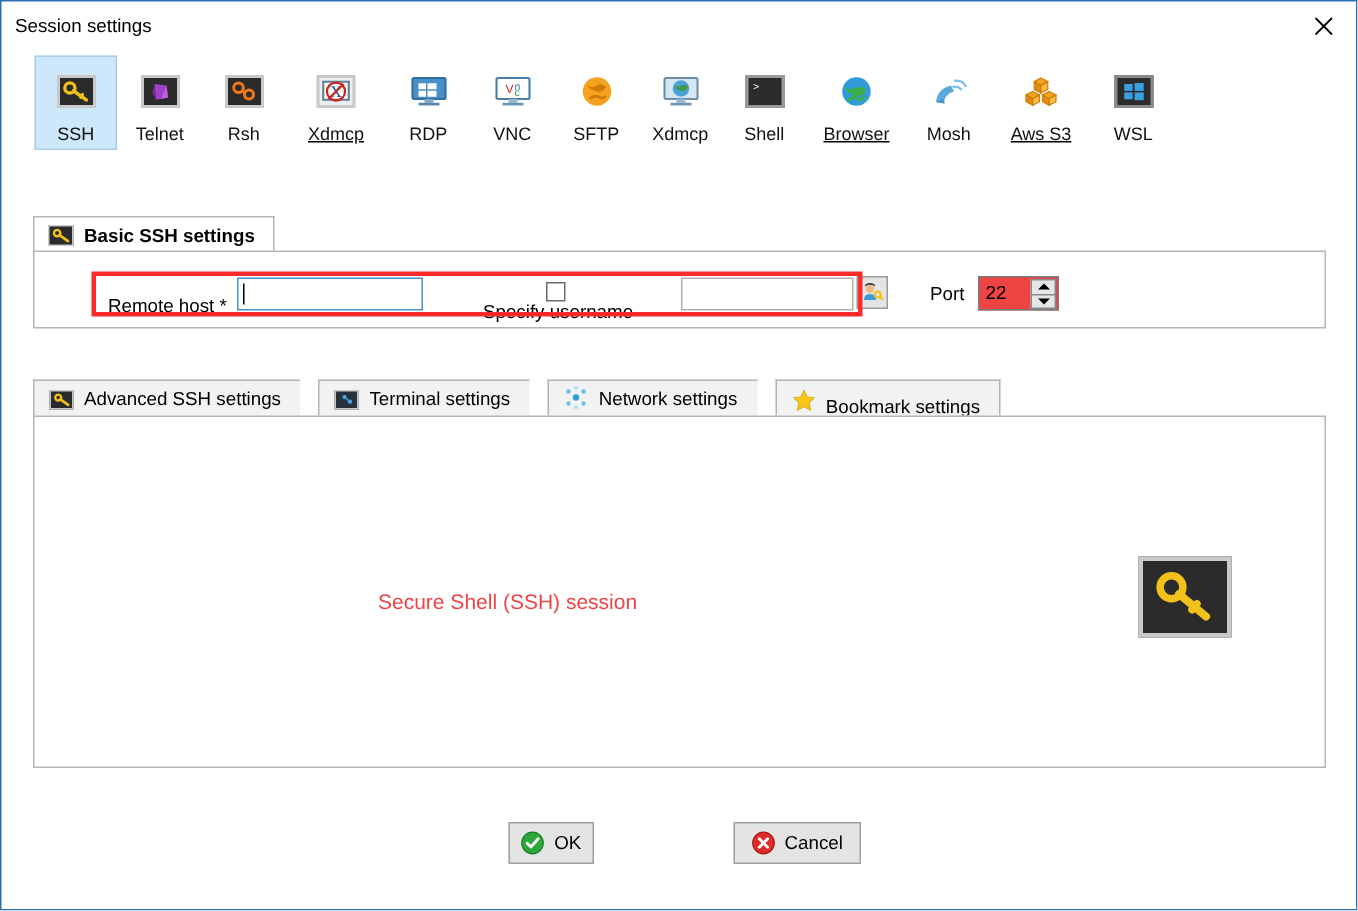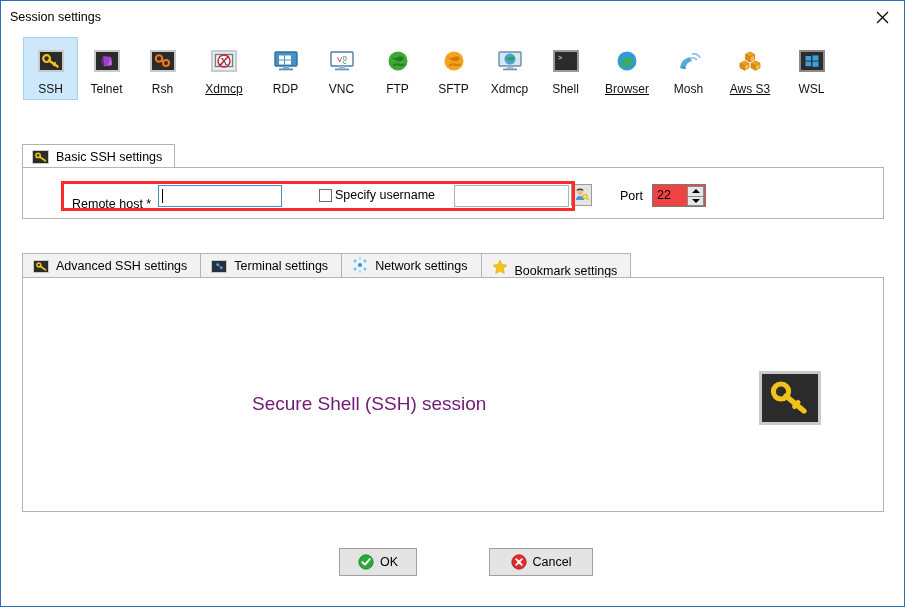--- a/index.html
+++ b/index.html
@@ -104,20 +104,21 @@
     position: relative;
   }
   .iconbox.light { background: #e9eef3; }
 
   
   .tabstrip-top {
     position: absolute;
     left: 21px; top: 143px;
     width: 862px;
     height: 24px;
+    font-weight: bold;
   }
   .tab-top {
     position: absolute;
     left: 0; top: 0;
     height: 24px;
     background: #ffffff;
     border: 1px solid #b4b4b4;
     border-bottom: none;
     display: flex;
     align-items: center;
@@ -173,20 +174,21 @@
     height: 14px;
     background: #000000;
   }
 
   .chk-wrap {
     position: absolute;
     left: 318px; top: 187px;
     display: flex;
     align-items: center;
     cursor: default;
+    flex-direction: column;
   }
   .chk-box {
     width: 13px; height: 13px;
     border: 1px solid #6d6d6d;
     background: #ffffff;
     box-sizing: border-box;
   }
   .chk-label {
     margin-left: 3px;
     font-size: 12.5px;
@@ -260,20 +262,21 @@
     border-top: 4px solid #000;
   }
 
   
   .tabstrip-lower {
     position: absolute;
     left: 21px; top: 252px;
     height: 25px;
     display: flex;
     align-items: flex-end;
+    gap: 12px;
   }
   .tab-lower {
     height: 25px;
     background: #f2f2f2;
     border: 1px solid #b4b4b4;
     border-bottom: none;
     border-right: none;
     display: flex;
     align-items: center;
     padding: 0 13px 0 10px;
@@ -292,22 +295,22 @@
     left: 21px; top: 276px;
     width: 862px;
     height: 235px;
     background: #ffffff;
     border: 1px solid #b4b4b4;
     box-sizing: border-box;
   }
   .panel-caption {
     position: absolute;
     left: 251px; top: 392px;
-    font-size: 19px;
-    color: #701a75;
+    font-size: 14px;
+    color: #ef4444;
     white-space: nowrap;
   }
   .panel-bigicon {
     position: absolute;
     left: 758px; top: 370px;
     width: 62px; height: 54px;
     background: #2b2b2b;
     border: 3px solid #c9c9c9;
     box-sizing: border-box;
     display: flex; align-items: center; justify-content: center;
@@ -322,22 +325,22 @@
     box-sizing: border-box;
     display: flex;
     align-items: center;
     justify-content: center;
     cursor: default;
   }
   .btn .blabel {
     margin-left: 6px;
     font-size: 12.5px;
   }
-  #ok-button { left: 338px; top: 547px; width: 78px; }
-  #cancel-button { left: 488px; top: 547px; width: 104px; }
+  #ok-button { left: 338px; top: 547px; width: 57px; }
+  #cancel-button { left: 488px; top: 547px; width: 85px; }
 </style>
 </head>
 <body>
 
 <div id="dialog">
 
   <div class="titlebar">
     <div class="titlebar-text">Session settings</div>
     <div class="close-btn">
       <svg width="13" height="13" viewBox="0 0 13 13">
@@ -425,30 +428,20 @@
           <text x="8" y="12" font-size="8" font-family="'Liberation Sans',sans-serif" fill="#cc2222">V</text>
           <text x="14" y="10" font-size="7" font-family="'Liberation Sans',sans-serif" fill="#2f6f9e">n</text>
           <text x="14" y="14" font-size="7" font-family="'Liberation Sans',sans-serif" fill="#2a9a4a">c</text>
           <rect x="10" y="16" width="6" height="2.5" fill="#9bb8cc"></rect>
           <rect x="6" y="18.5" width="14" height="1.8" fill="#6a96b8"></rect>
         </svg>
       </span>
       <span class="caption">VNC</span>
     </div>
 
-    <div class="type-tile">
-      <span class="glyph">
-        <svg width="22" height="22" viewBox="0 0 22 22">
-          <circle cx="11" cy="11" r="9.5" fill="#3ea832"></circle>
-          <path d="M4 7 q4 2 7 0 q3 -2 6 1 q-2 4 -6 3 q-4 -1 -7 -4 Z" fill="#2a7a24"></path>
-          <path d="M6 16 q3 -3 7 -1 q2 1 4 -1" stroke="#2a7a24" stroke-width="2" fill="none"></path>
-        </svg>
-      </span>
-      <span class="caption">FTP</span>
-    </div>
 
     <div class="type-tile">
       <span class="glyph">
         <svg width="22" height="22" viewBox="0 0 22 22">
           <circle cx="11" cy="11" r="9.5" fill="#f5a31e"></circle>
           <path d="M4 7 q4 2 7 0 q3 -2 6 1 q-2 4 -6 3 q-4 -1 -7 -4 Z" fill="#d07c08"></path>
           <path d="M6 16 q3 -3 7 -1 q2 1 4 -1" stroke="#d07c08" stroke-width="2" fill="none"></path>
         </svg>
       </span>
       <span class="caption">SFTP</span>

